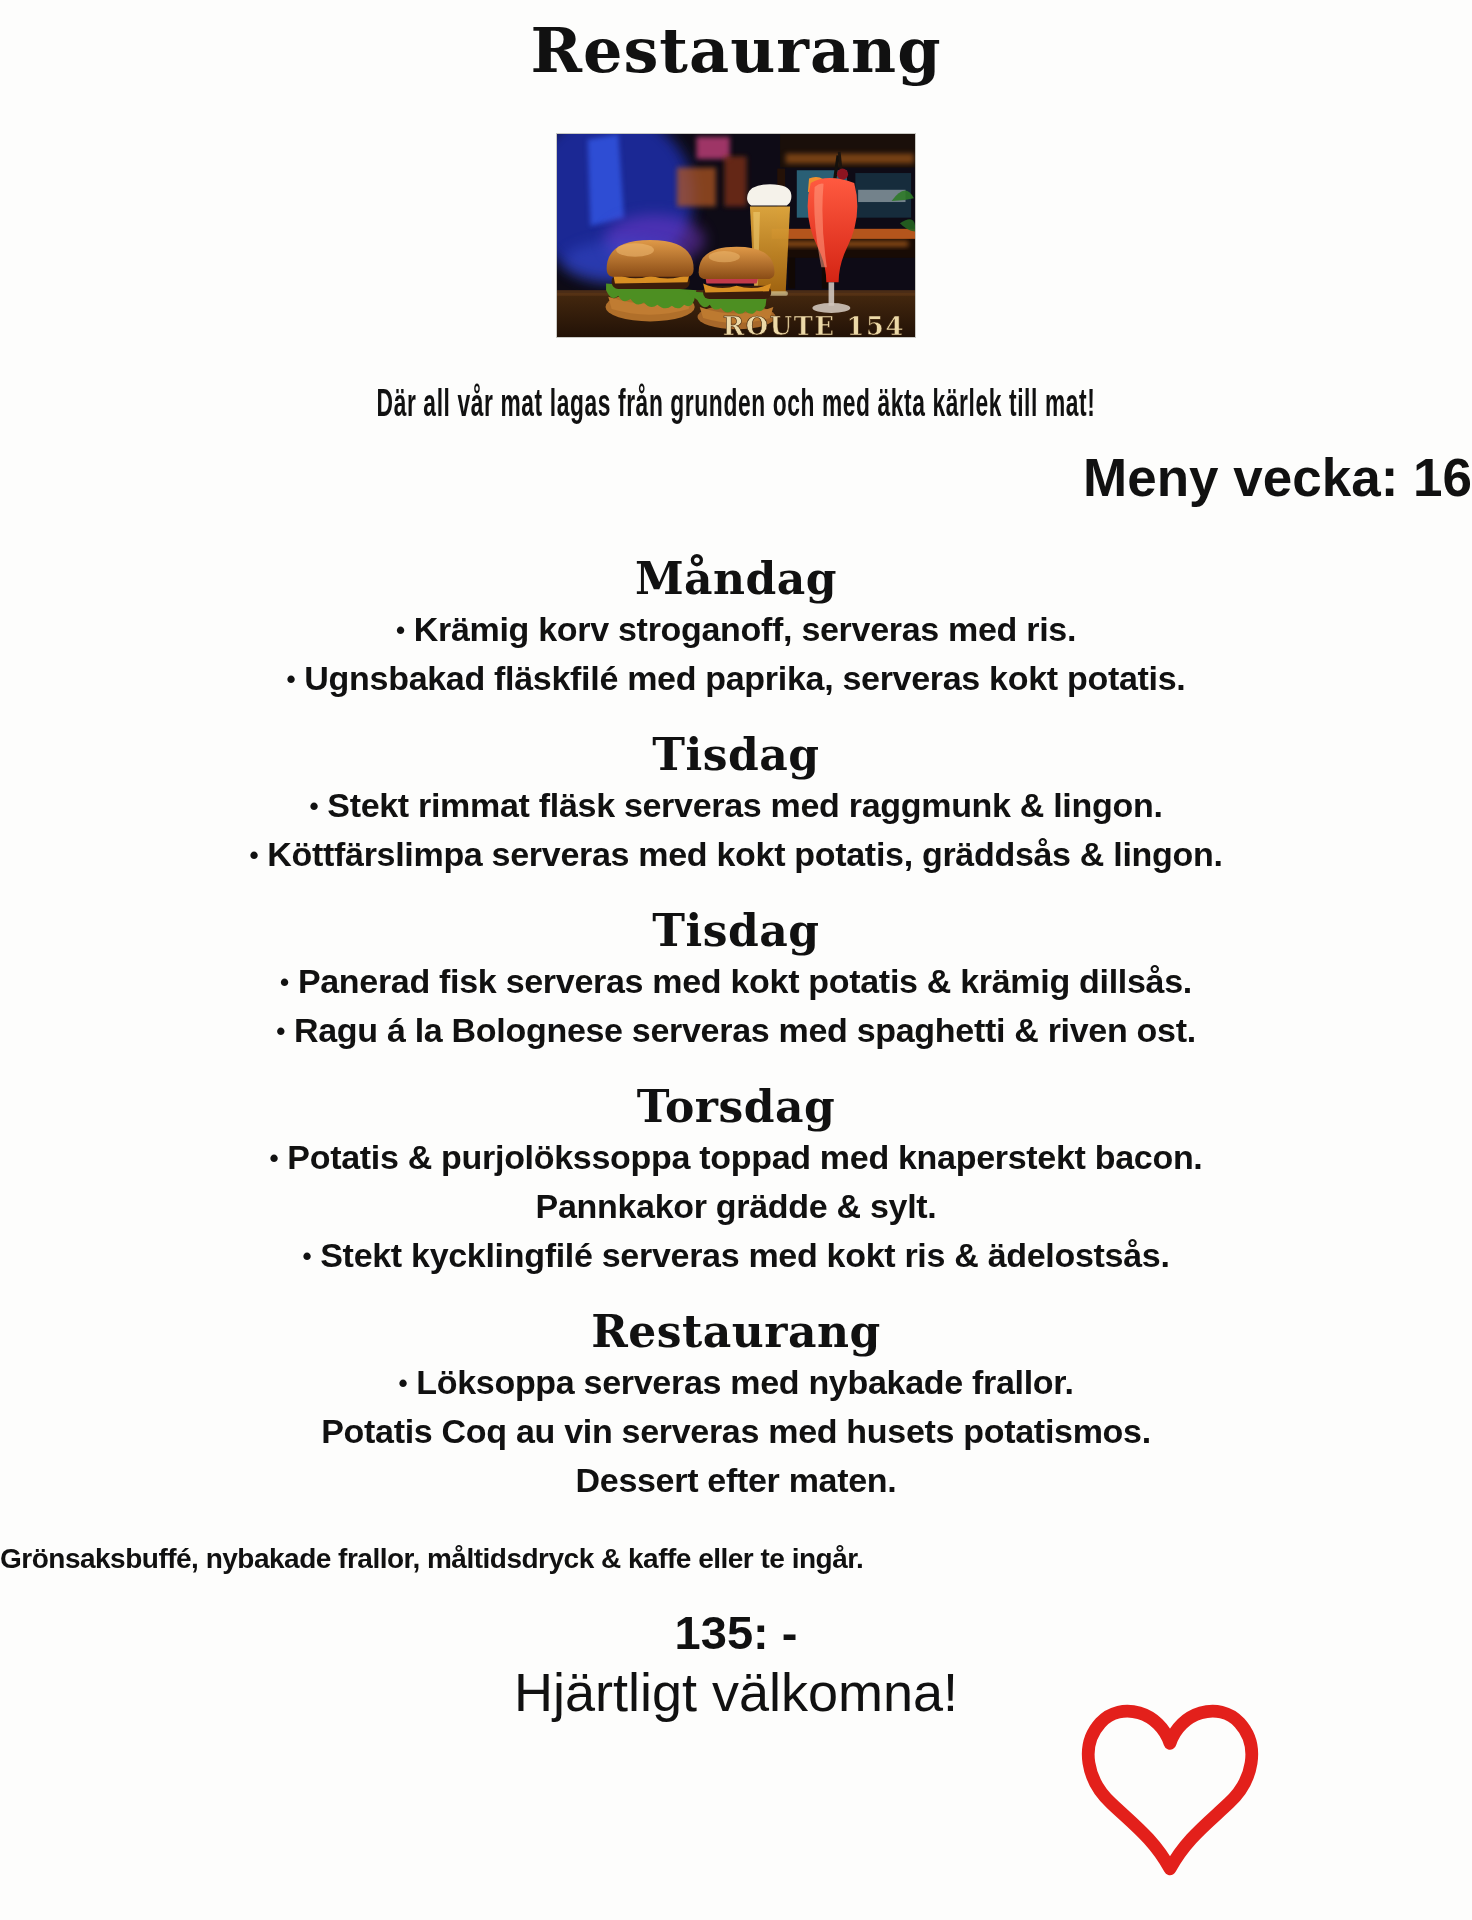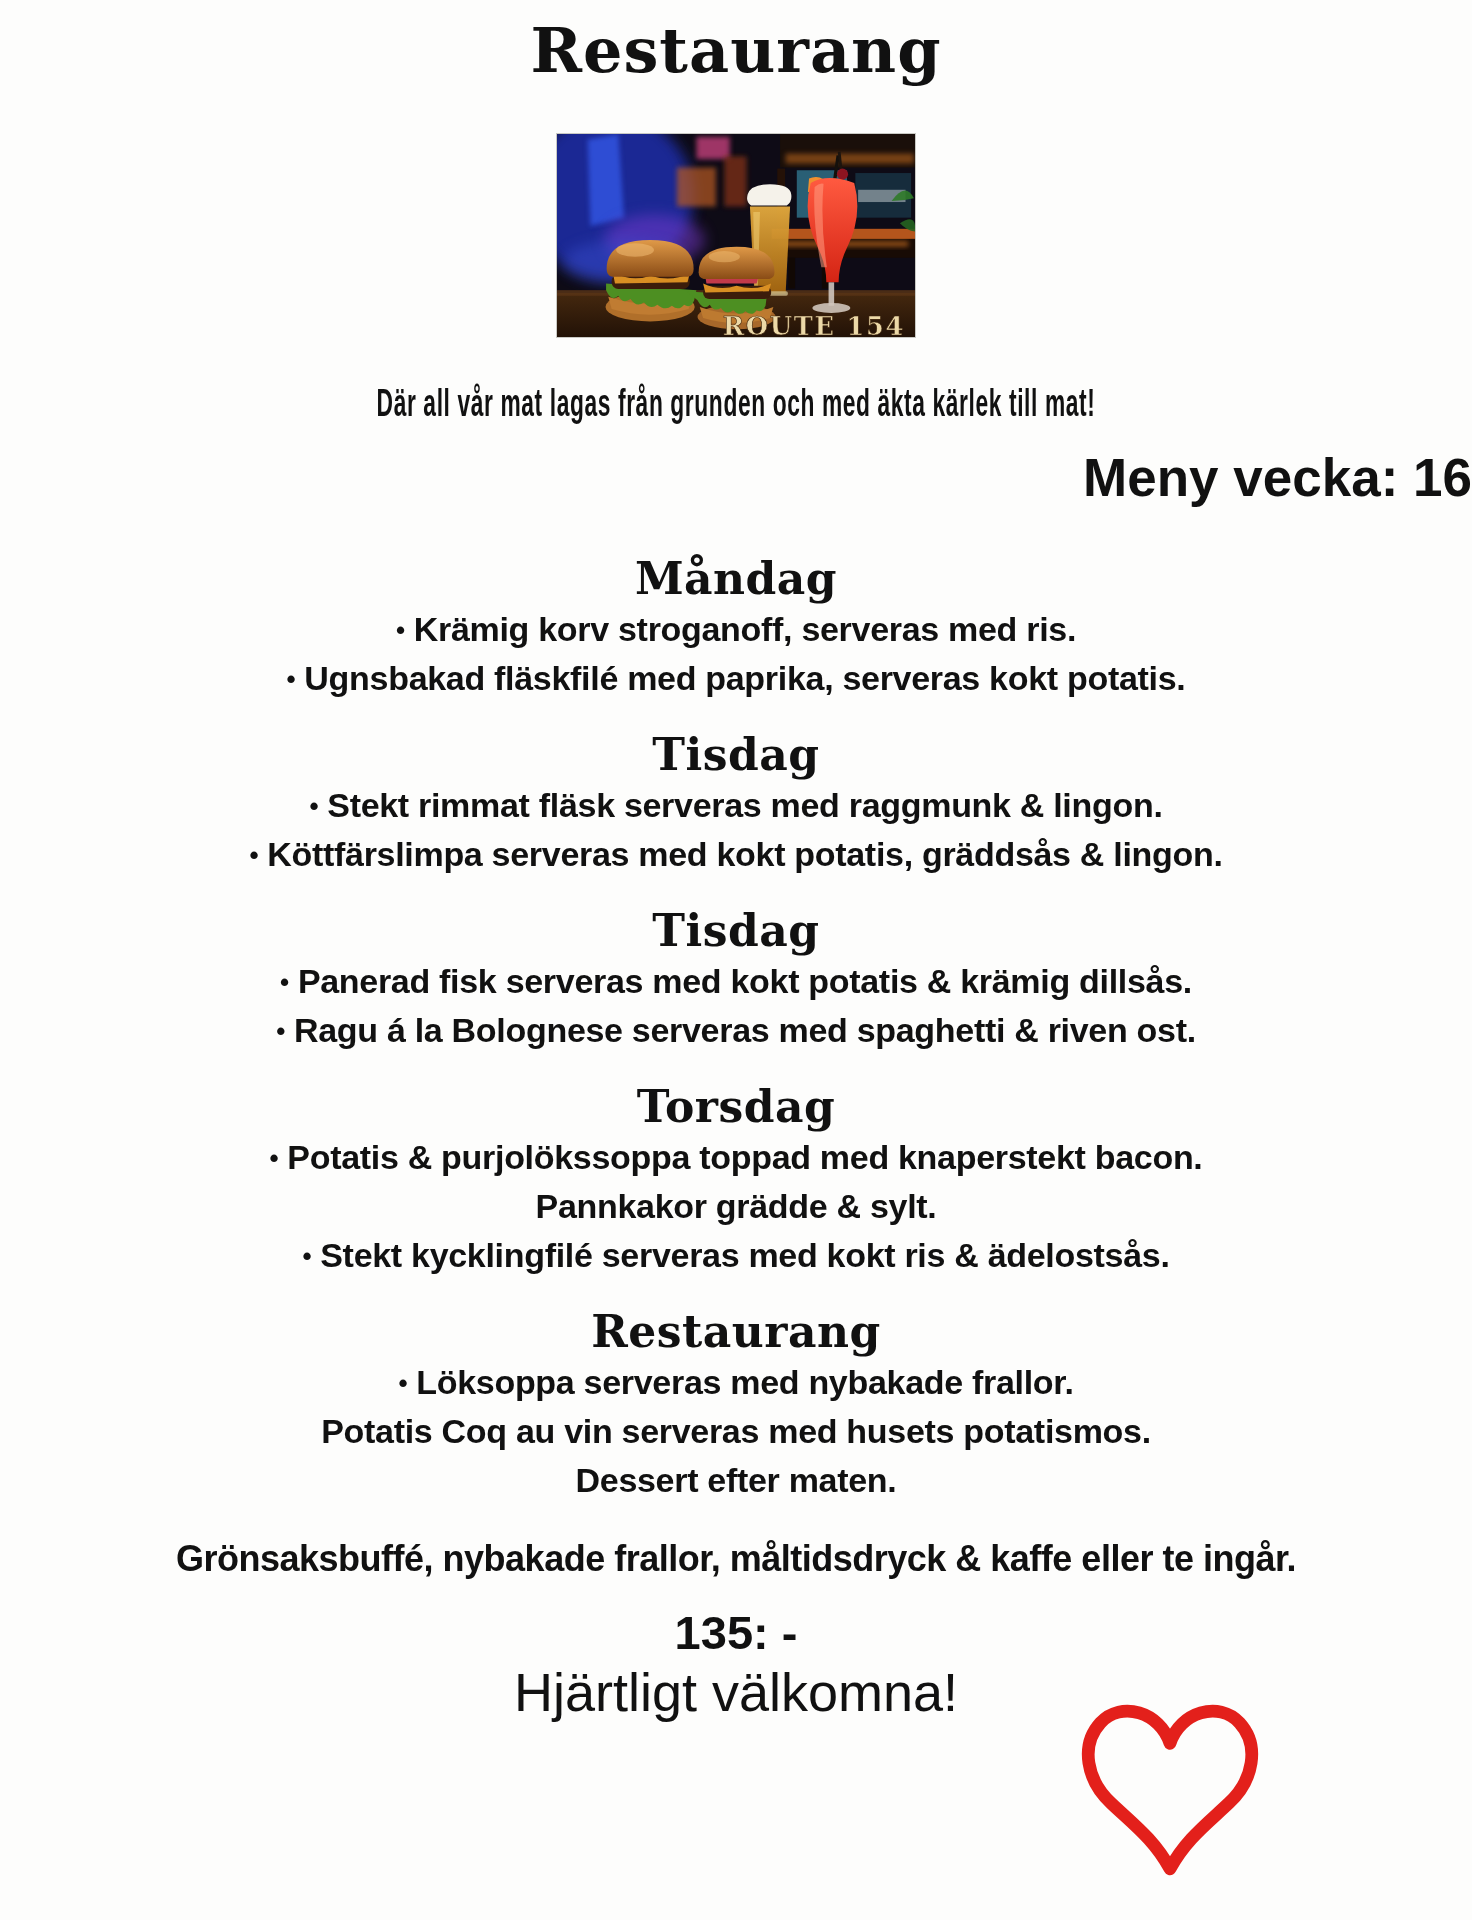--- a/index.html
+++ b/index.html
@@ -68,22 +68,21 @@
     letter-spacing: -0.3px;
   }
   .item .bullet {
     font-size: 26px;
     vertical-align: 2px;
     margin-right: 9px;
   }
   .item .bullet:empty { margin-right: 0; }
   .included-note {
     margin-top: 34px;
-    text-align: center;
-    font-size: 36px;
+    font-size: 28px;
     font-weight: 700;
     line-height: 40px;
     letter-spacing: -0.5px;
   }
   .price {
     margin-top: 28px;
     text-align: center;
     font-size: 47px;
     font-weight: 700;
     line-height: 52px;

